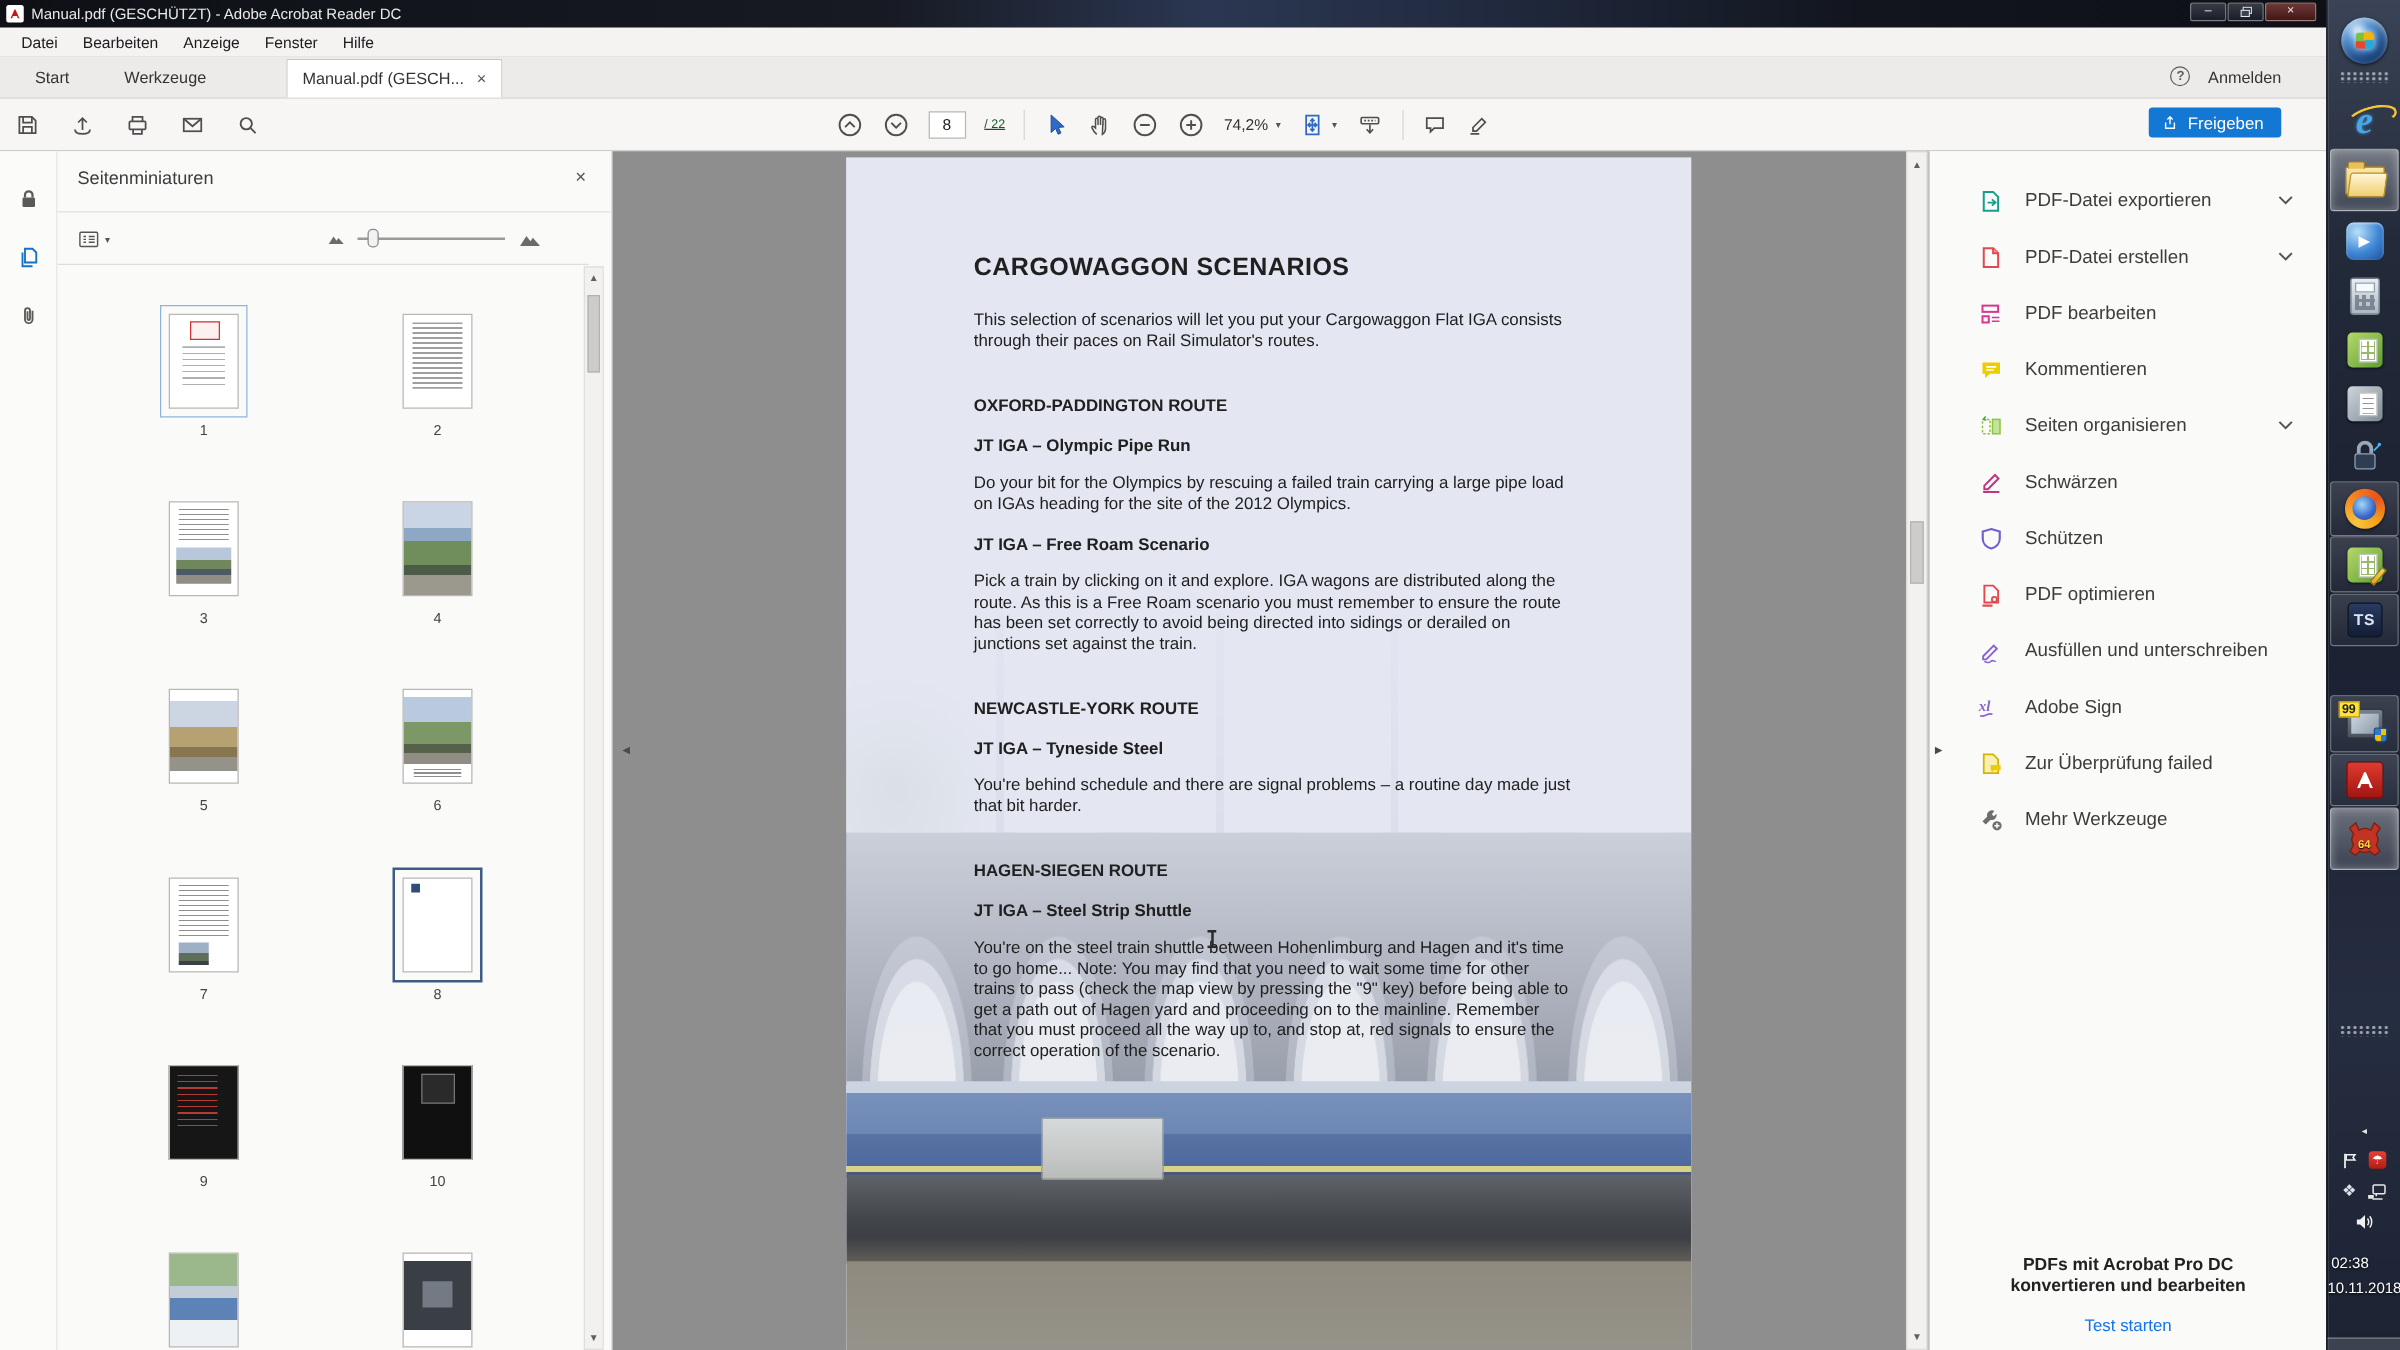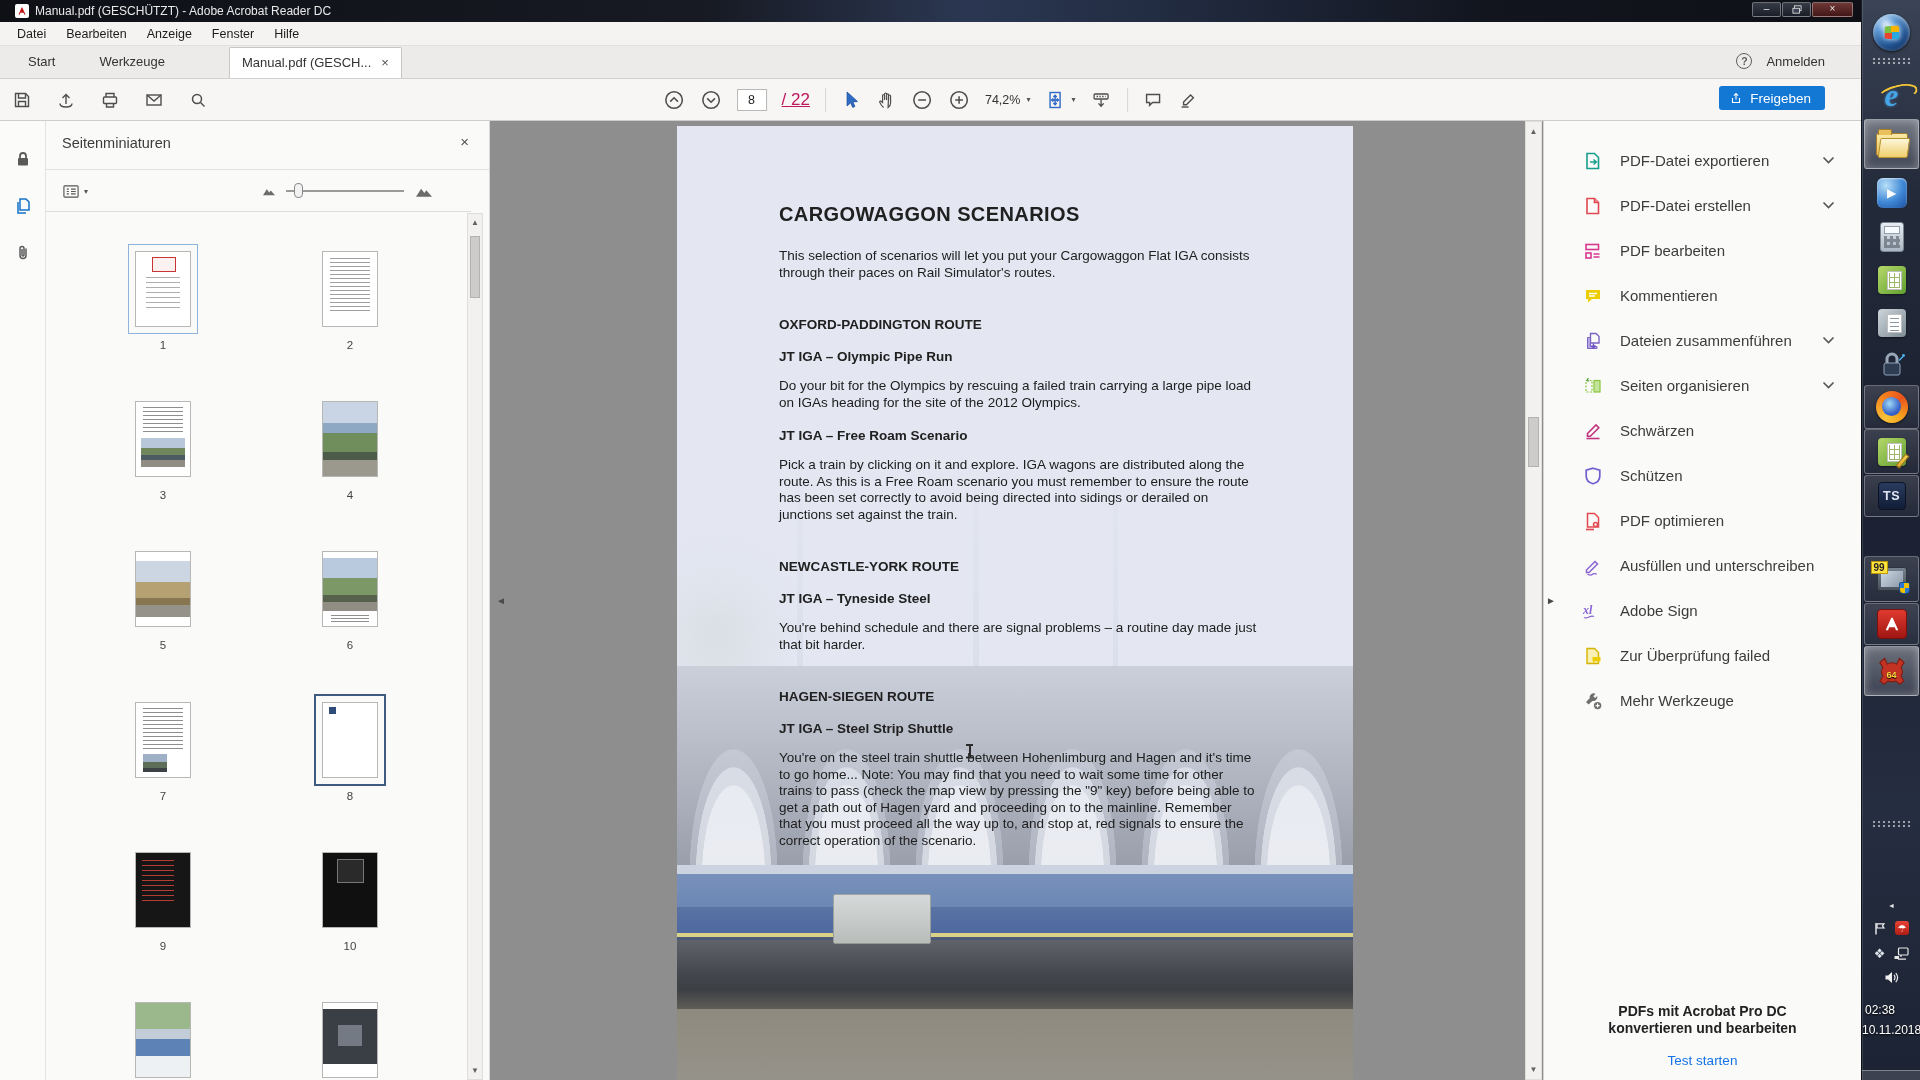--- a/index.html
+++ b/index.html
@@ -6,21 +6,21 @@
 html,body { width:1920px; height:1080px; overflow:hidden; background:#000;
   font-family:"Liberation Sans", sans-serif; }
 svg { display:block; }
 
 
 .app { position:absolute; left:0; top:0; width:1861px; height:1080px; background:#f6f5f4; }
 
 
 .titlebar { position:relative; height:22px;
   background:linear-gradient(90deg,#0e1016 0%,#171a23 38%,#2b3752 52%,#222c42 62%,#12151e 80%,#0e1016 100%);
-  display:flex; align-items:center; padding-left:15px; }
+  display:flex; align-items:center; padding-left:5px; }
 .tb-appicon { width:14px; height:14px; background:#fff; border-radius:2px; margin-right:6px;
   display:flex; align-items:center; justify-content:center; }
 .tb-title { color:#e9e9ea; font-size:12px; white-space:nowrap; }
 .winbtns { position:absolute; right:8px; top:2px; display:flex; gap:1px; }
 .winbtn { width:29px; height:15px; border:1px solid rgba(255,255,255,.35); border-radius:2px;
   background:linear-gradient(rgba(130,140,160,.35),rgba(60,70,90,.25));
   color:#e8e8e8; font-size:10px; line-height:12px; text-align:center; }
 .winbtn.close { width:41px; background:linear-gradient(rgba(190,90,80,.55),rgba(120,30,25,.5)); }
 
 
@@ -42,21 +42,21 @@
 
 
 .toolbar { position:relative; height:42px; background:#f7f6f5; border-bottom:1px solid #cfcdcb; }
 .tool-group-left { position:absolute; left:12px; top:0; height:100%; display:flex; align-items:center; gap:24px; }
 .tool-group-center { position:absolute; left:50%; top:0; height:100%; transform:translateX(-50%);
   display:flex; align-items:center; gap:15px; }
 .tbi { color:#4e4e4e; display:flex; align-items:center; }
 .tb-sep { width:1px; height:24px; background:#d8d6d4; }
 .page-input { width:30px; height:22px; border:1px solid #b9b7b5; background:#fff; text-align:center;
   font-size:12.5px; color:#222; font-family:"Liberation Sans",sans-serif; }
-.page-total { font-size:17px; color:#be185d;text-decoration:underline; }
+.page-total { font-size:10px; color:#14532d;text-decoration:underline; }
 .zoom-box { display:flex; align-items:center; gap:6px; }
 .zoom-val { font-size:12.5px; color:#333; }
 .caret { font-size:8px; color:#555; }
 .share-btn { position:absolute; right:36px; top:7px; height:24px; padding:0 14px 0 10px;
   background:#1377d4; border-radius:3px; color:#fff; font-size:13.5px;
   display:flex; align-items:center; gap:7px; }
 
 
 .content { position:absolute; top:121px; left:0; right:0; bottom:0; display:flex; }
 
@@ -597,35 +597,20 @@
               <svg width="20" height="20" viewBox="0 0 20 20">
                 <path d="M3 4h14v9H9l-4 3.4V13H3z" fill="#edcc00"></path>
                 <path d="M6 7.5h8M6 10h6" stroke="#fff" stroke-width="1.3"></path>
               </svg>
             </span>
             <span class="tool-label">Kommentieren</span>
           </div>
           <div class="tool-item">
             <span class="tool-ic">
               <svg width="20" height="20" viewBox="0 0 20 20">
-                <path d="M7.5 2.5h5.5l3 3v6.5h-8.5z" fill="none" stroke="#7a63c4" stroke-width="1.4"></path>
-                <path d="M4.5 6.5h3v9h6.5v2h-9.5z" fill="#b4a5e4" stroke="#7a63c4"></path>
-                <path d="M10.5 12.5v4m-2-2 2 2.4 2-2.4" stroke="#6f56c0" stroke-width="1.5" fill="none"></path>
-              </svg>
-            </span>
-            <span class="tool-label">Dateien zusammenführen</span>
-            <span class="tool-chev">
-              <svg width="13" height="9" viewBox="0 0 13 9">
-                <path d="M1.5 1.5 6.5 6.5 11.5 1.5" fill="none" stroke="#555" stroke-width="1.6"></path>
-              </svg>
-            </span>
-          </div>
-          <div class="tool-item">
-            <span class="tool-ic">
-              <svg width="20" height="20" viewBox="0 0 20 20">
                 <rect x="3" y="4.5" width="6" height="11.5" fill="none" stroke="#8cc63e" stroke-width="1.2" stroke-dasharray="2 1.5"></rect>
                 <rect x="11" y="4.5" width="6" height="11.5" fill="#c4e49c" stroke="#8cc63e" stroke-width="1.2"></rect>
                 <path d="M5.5 2.2 3.8 4.4l2.2.9" fill="none" stroke="#4e9e33" stroke-width="1.2"></path>
               </svg>
             </span>
             <span class="tool-label">Seiten organisieren</span>
             <span class="tool-chev">
               <svg width="13" height="9" viewBox="0 0 13 9">
                 <path d="M1.5 1.5 6.5 6.5 11.5 1.5" fill="none" stroke="#555" stroke-width="1.6"></path>
               </svg>

